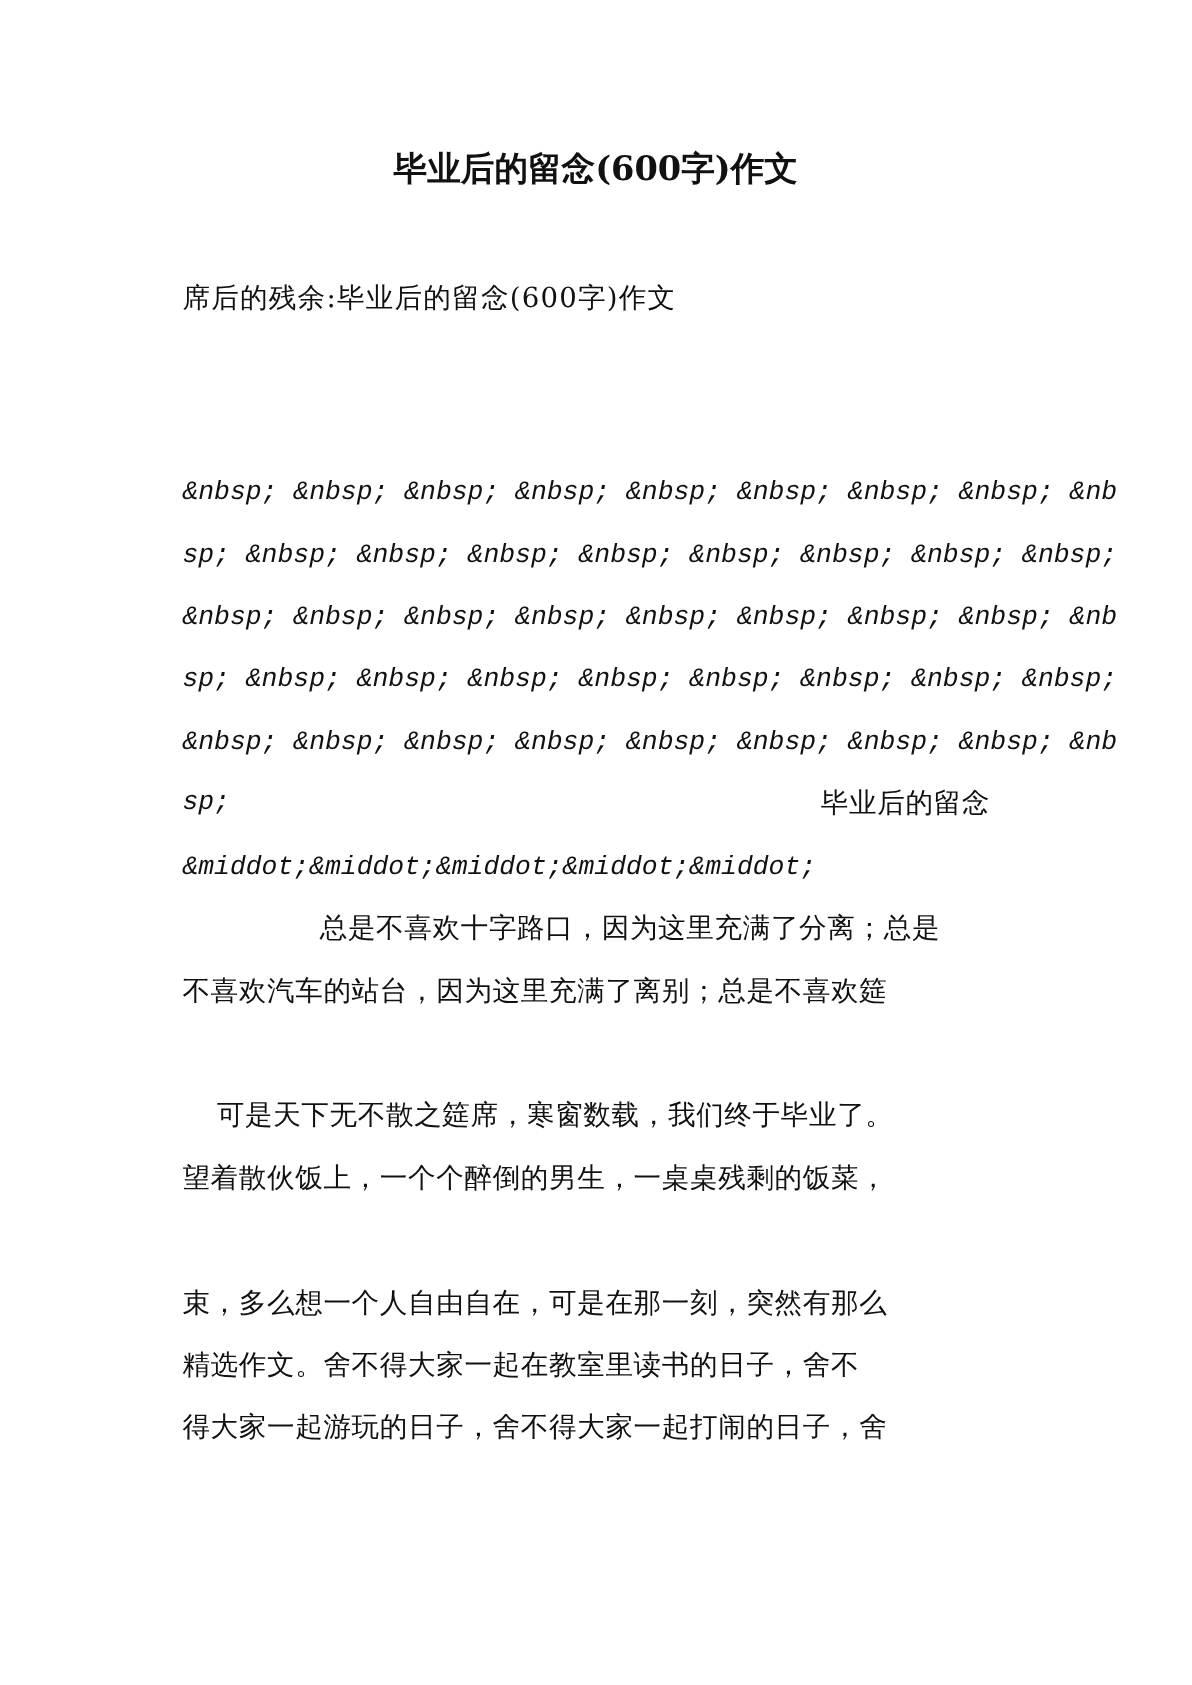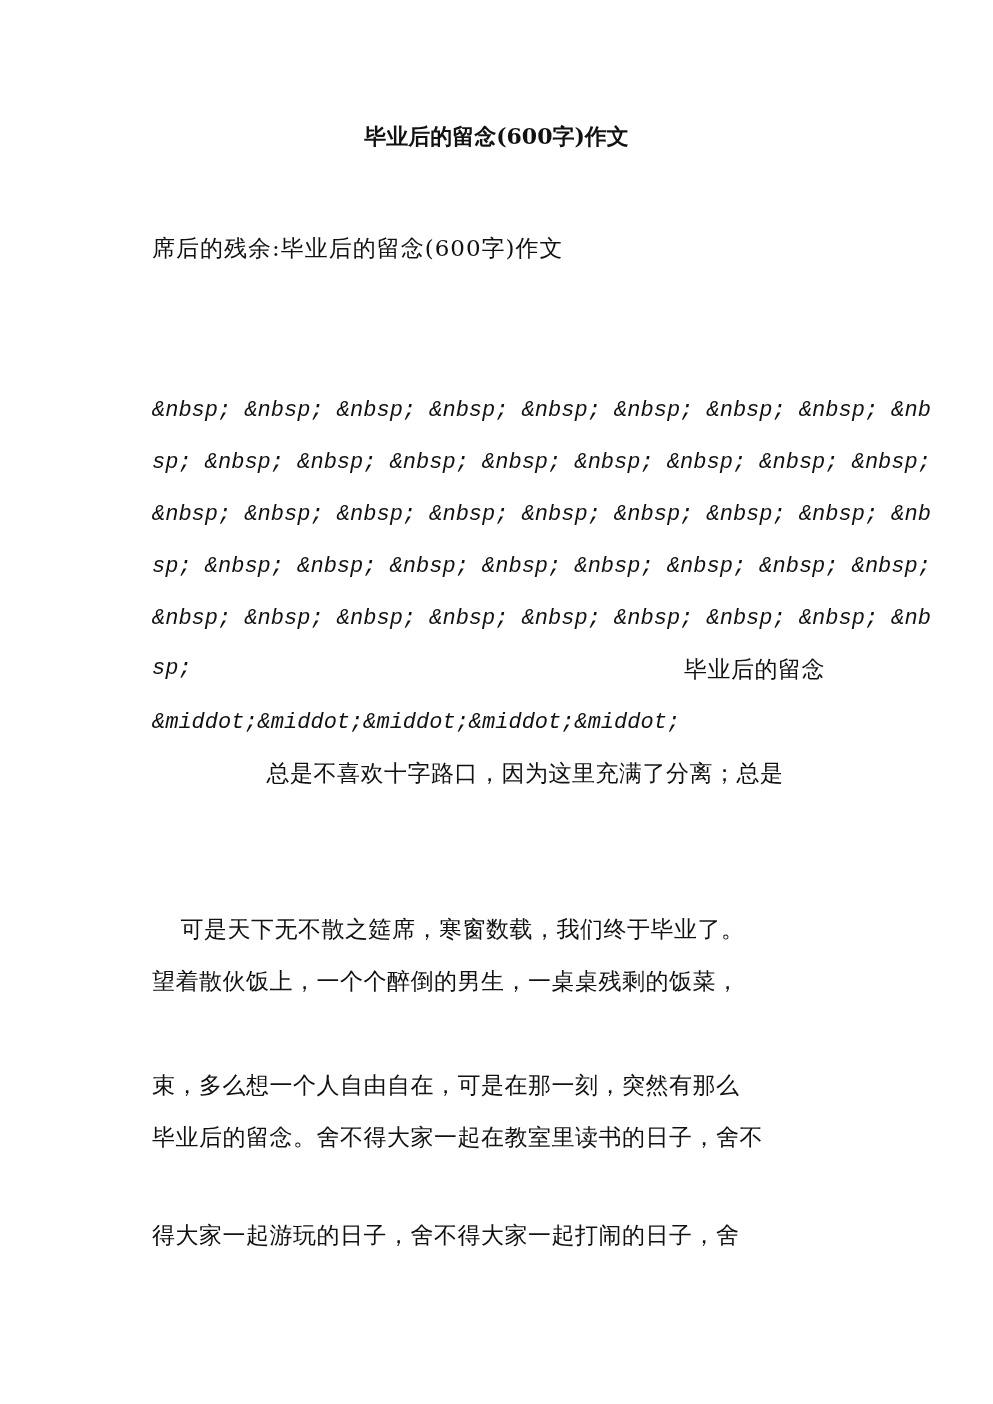--- a/index.html
+++ b/index.html
@@ -1,20 +1,20 @@
 <!DOCTYPE html>
 <html><head>
   <meta charset="utf-8">
   <style>
     html, body { margin: 0; padding: 0; background: #ffffff; }
     body { width: 993px; height: 1404px; position: relative; overflow: hidden; color: #111; }
     .page { position: absolute; left: 0; top: 0; width: 993px; height: 1404px; }
     .title {
       position: absolute; top: 122px; left: 0; width: 993px; text-align: center;
-      font-family: "DejaVu Serif", "Liberation Serif", serif; font-size: 22px; font-weight: bold; letter-spacing: 0px;
+      font-family: "DejaVu Serif", "Liberation Serif", serif; font-size: 28px; font-weight: bold; letter-spacing: 0px;
     }
     .subtitle {
       position: absolute; top: 233px; left: 152px;
       font-family: "DejaVu Serif", "Liberation Serif", serif; font-size: 23px; letter-spacing: 1px;
     }
     .line {
       position: absolute; left: 152px; white-space: pre;
       font-family: Liberation Mono, monospace; font-size: 23px; letter-spacing: 0.5px;
     }
     .mono { font-family: "Liberation Mono", "DejaVu Sans Mono", monospace; font-size: 22px; letter-spacing: 0px; font-style: italic; }
@@ -29,18 +29,19 @@
   <div class="line mono" style="top:398px">&amp;nbsp; &amp;nbsp; &amp;nbsp; &amp;nbsp; &amp;nbsp; &amp;nbsp; &amp;nbsp; &amp;nbsp; &amp;nb</div>
   <div class="line mono" style="top:450px">sp; &amp;nbsp; &amp;nbsp; &amp;nbsp; &amp;nbsp; &amp;nbsp; &amp;nbsp; &amp;nbsp; &amp;nbsp;</div>
   <div class="line mono" style="top:502px">&amp;nbsp; &amp;nbsp; &amp;nbsp; &amp;nbsp; &amp;nbsp; &amp;nbsp; &amp;nbsp; &amp;nbsp; &amp;nb</div>
   <div class="line mono" style="top:554px">sp; &amp;nbsp; &amp;nbsp; &amp;nbsp; &amp;nbsp; &amp;nbsp; &amp;nbsp; &amp;nbsp; &amp;nbsp;</div>
   <div class="line mono" style="top:606px">&amp;nbsp; &amp;nbsp; &amp;nbsp; &amp;nbsp; &amp;nbsp; &amp;nbsp; &amp;nbsp; &amp;nbsp; &amp;nb</div>
   <div class="line mono" style="top:656px">sp;</div>
   <div class="line" style="top:654px; left:684px;">毕业后的留念</div>
   <div class="line mono" style="top:710px">&amp;middot;&amp;middot;&amp;middot;&amp;middot;&amp;middot;</div>
 
   <div class="line" style="top:758px">        总是不喜欢十字路口，因为这里充满了分离；总是</div>
+  <div class="line" style="top:810px">不喜欢汽车的站台，因为这里充满了离别；总是不喜欢筵</div>
   <div class="line" style="top:914px">  可是天下无不散之筵席，寒窗数载，我们终于毕业了。</div>
   <div class="line" style="top:966px">望着散伙饭上，一个个醉倒的男生，一桌桌残剩的饭菜，</div>
   <div class="line" style="top:1070px">束，多么想一个人自由自在，可是在那一刻，突然有那么</div>
-  <div class="line" style="top:1122px">毕业后的留念。舍不得大家一起在教室里读书的日子，舍不</div>
-  <div class="line" style="top:1220px">得大家一起游玩的日子，舍不得大家一起打闹的日子，舍</div>
+  <div class="line" style="top:1122px">精选作文。舍不得大家一起在教室里读书的日子，舍不</div>
+  <div class="line" style="top:1174px">得大家一起游玩的日子，舍不得大家一起打闹的日子，舍</div>
 </div>
 
 </body></html>

